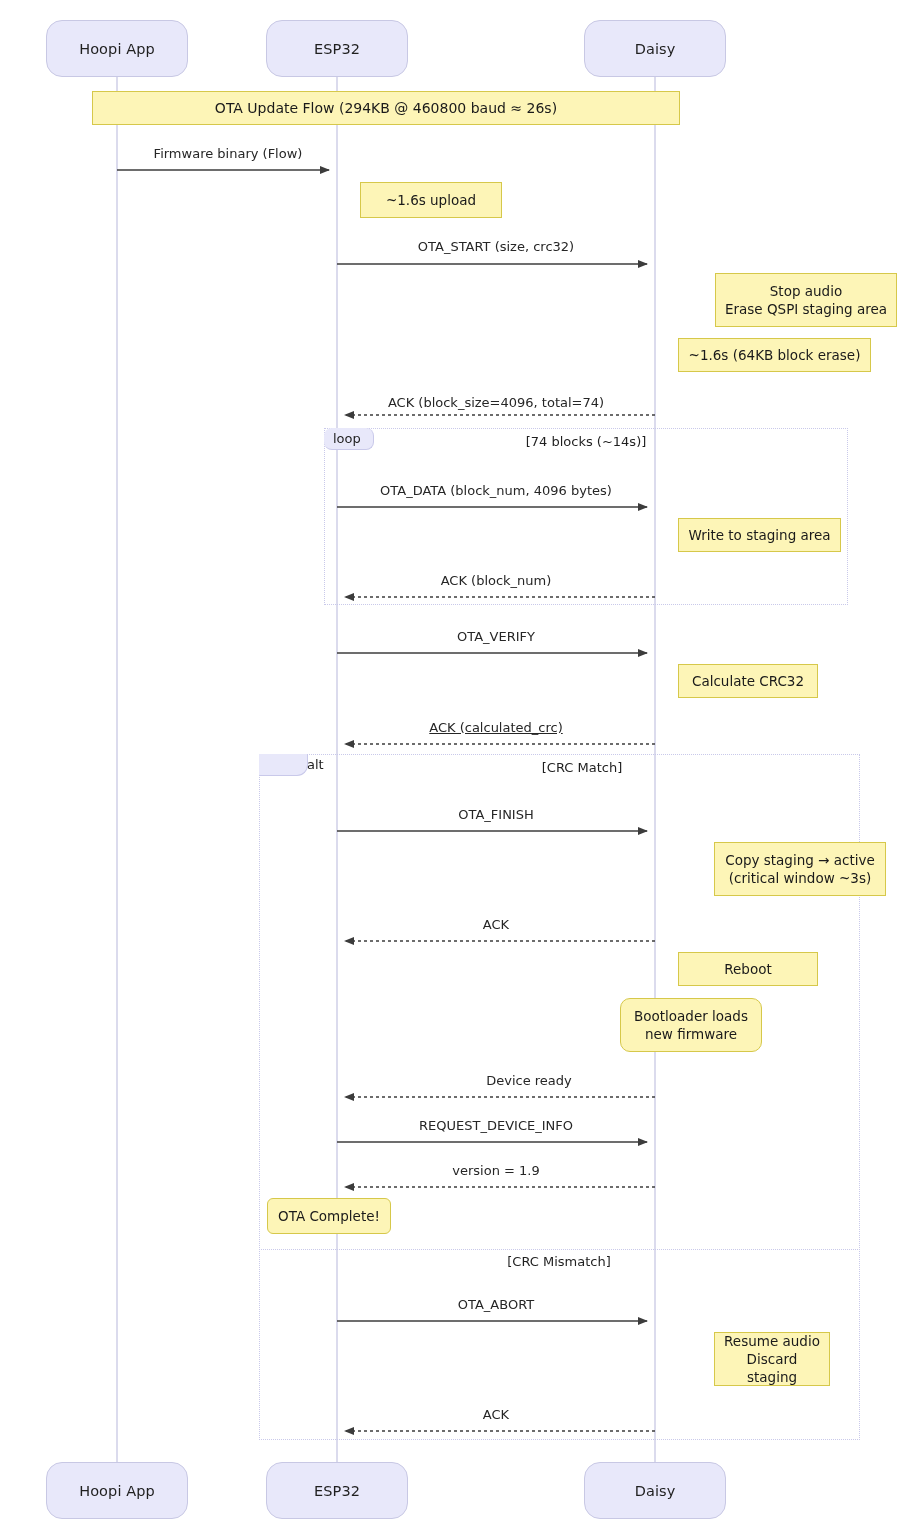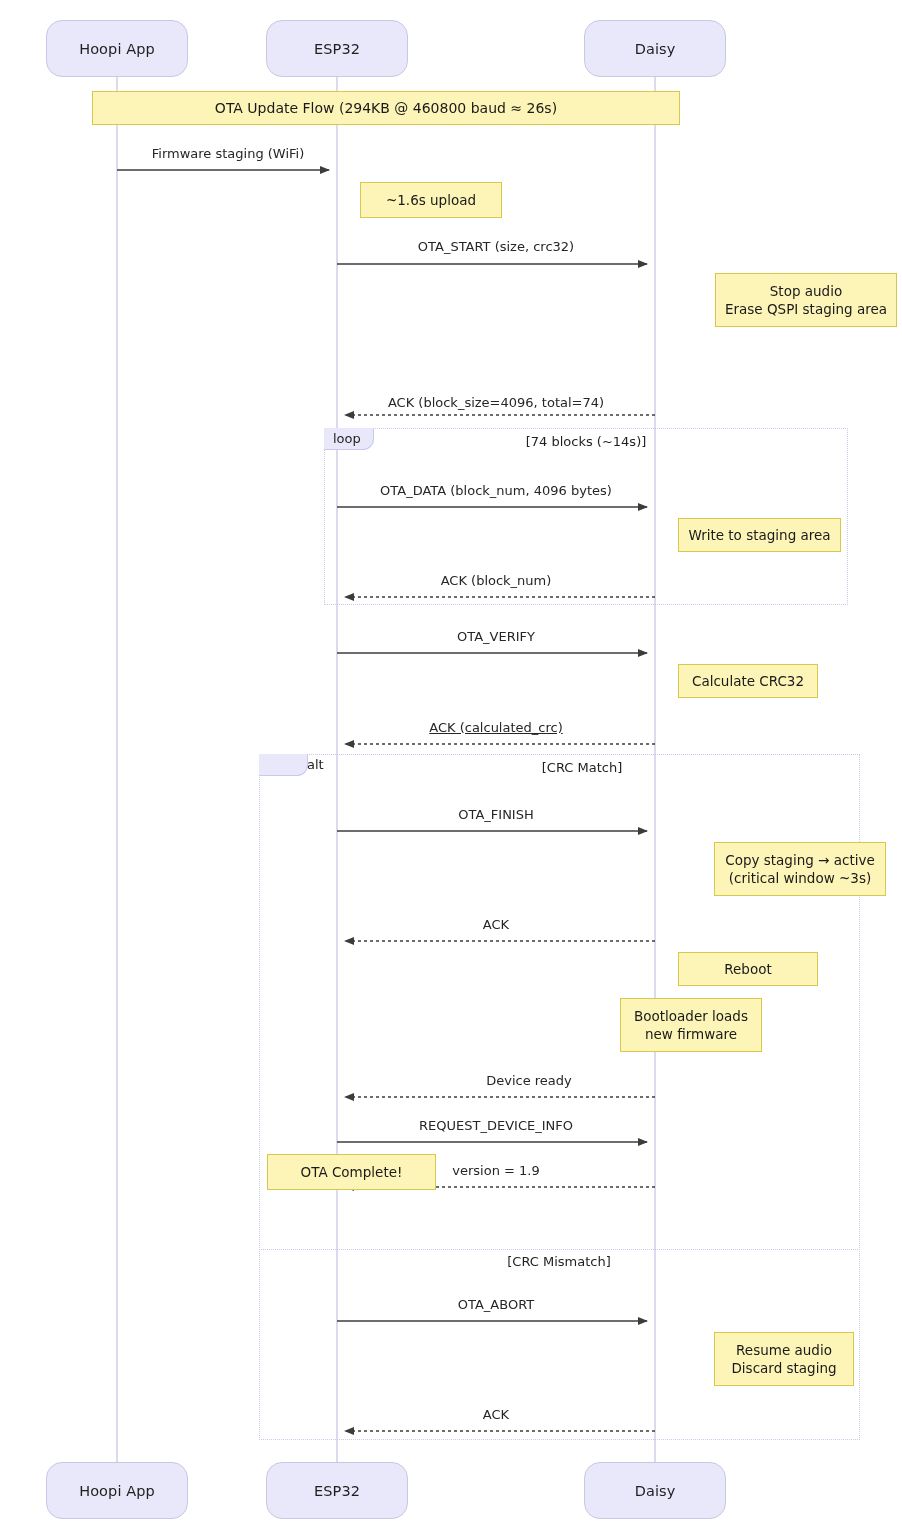--- a/index.html
+++ b/index.html
@@ -164,41 +164,41 @@
   </div>
   <div class="participant" style="left:584px; top:20px; width:142px; height:57px;">
     <span>Daisy</span>
   </div>
 
   <div class="note" style="left:92px; top:91px; width:588px; height:34px; font-size:14px;">
     <span>OTA Update Flow (294KB @ 460800 baud ≈ 26s)</span>
   </div>
 
   <div class="fragment" style="left:324px; top:428px; width:524px; height:177px;"></div>
-  <div class="fragment-tab" style="left:324px; top:428px; width:50px; height:22px;">
+  <div class="fragment-tab" style="left:324px; top:428px; width:50px; height:22px;border-radius:8px;">
     <span>loop</span>
   </div>
   <div class="fragment-cond" style="left:586px; top:434px;">
     <span>[74 blocks (~14s)]</span>
   </div>
 
   <div class="fragment" style="left:259px; top:754px; width:601px; height:686px;"></div>
   <div class="fragment-tab" style="left:259px; top:754px; width:20px; height:22px;padding-left:48px;">
     <span>alt</span>
   </div>
   <div class="fragment-cond" style="left:582px; top:760px;">
     <span>[CRC Match]</span>
   </div>
   <div class="fragment-divider" style="left:259px; top:1249px; width:601px;"></div>
   <div class="fragment-cond" style="left:559px; top:1254px;">
     <span>[CRC Mismatch]</span>
   </div>
 
   <div class="msg-label" style="left:228px; top:146px;">
-    <span>Firmware staging (WiFi)</span>
+    <span>Firmware binary (Flow)</span>
   </div>
   <div class="msg-label" style="left:496px; top:239px;">
     <span>OTA_START (size, crc32)</span>
   </div>
   <div class="msg-label" style="left:496px; top:395px;">
     <span>ACK (block_size=4096, total=74)</span>
   </div>
   <div class="msg-label" style="left:496px; top:483px;">
     <span>OTA_DATA (block_num, 4096 bytes)</span>
   </div>
@@ -235,48 +235,51 @@
 
   <div class="note" style="left:360px; top:182px; width:142px; height:36px;">
     <span>~1.6s upload</span>
   </div>
 
   <div class="note multiline" style="left:679px; top:273px; width:182px; height:54px;">
     <span>Stop audio
 Erase QSPI staging area</span>
   </div>
 
+  <div class="note" style="left:678px; top:338px; width:193px; height:34px;">
+    <span>~1.6s (64KB block erase)</span>
+  </div>
 
   <div class="note" style="left:678px; top:518px; width:163px; height:34px;">
     <span>Write to staging area</span>
   </div>
 
   <div class="note" style="left:678px; top:664px; width:140px; height:34px;">
     <span>Calculate CRC32</span>
   </div>
 
   <div class="note multiline" style="left:678px; top:842px; width:172px; height:54px;align-items:center;">
     <span>Copy staging → active
 (critical window ~3s)</span>
   </div>
 
   <div class="note" style="left:678px; top:952px; width:140px; height:34px;">
     <span>Reboot</span>
   </div>
 
-  <div class="note multiline" style="left:584px; top:998px; width:142px; height:54px;">
+  <div class="note multiline" style="left:584px; top:998px; width:142px; height:54px;border-radius:10px;">
     <span>Bootloader loads
 new firmware</span>
   </div>
 
-  <div class="note" style="left:267px; top:1154px; width:169px; height:36px;">
+  <div class="note" style="left:267px; top:1198px; width:124px; height:36px;border-radius:6px;">
     <span>OTA Complete!</span>
   </div>
 
-  <div class="note multiline" style="left:678px; top:1332px; width:140px; height:54px;">
+  <div class="note multiline" style="left:678px; top:1332px; width:116px; height:54px;">
     <span>Resume audio
 Discard staging</span>
   </div>
 
   <div class="participant" style="left:46px; top:1462px; width:142px; height:57px;">
     <span>Hoopi App</span>
   </div>
   <div class="participant" style="left:266px; top:1462px; width:142px; height:57px;">
     <span>ESP32</span>
   </div>

